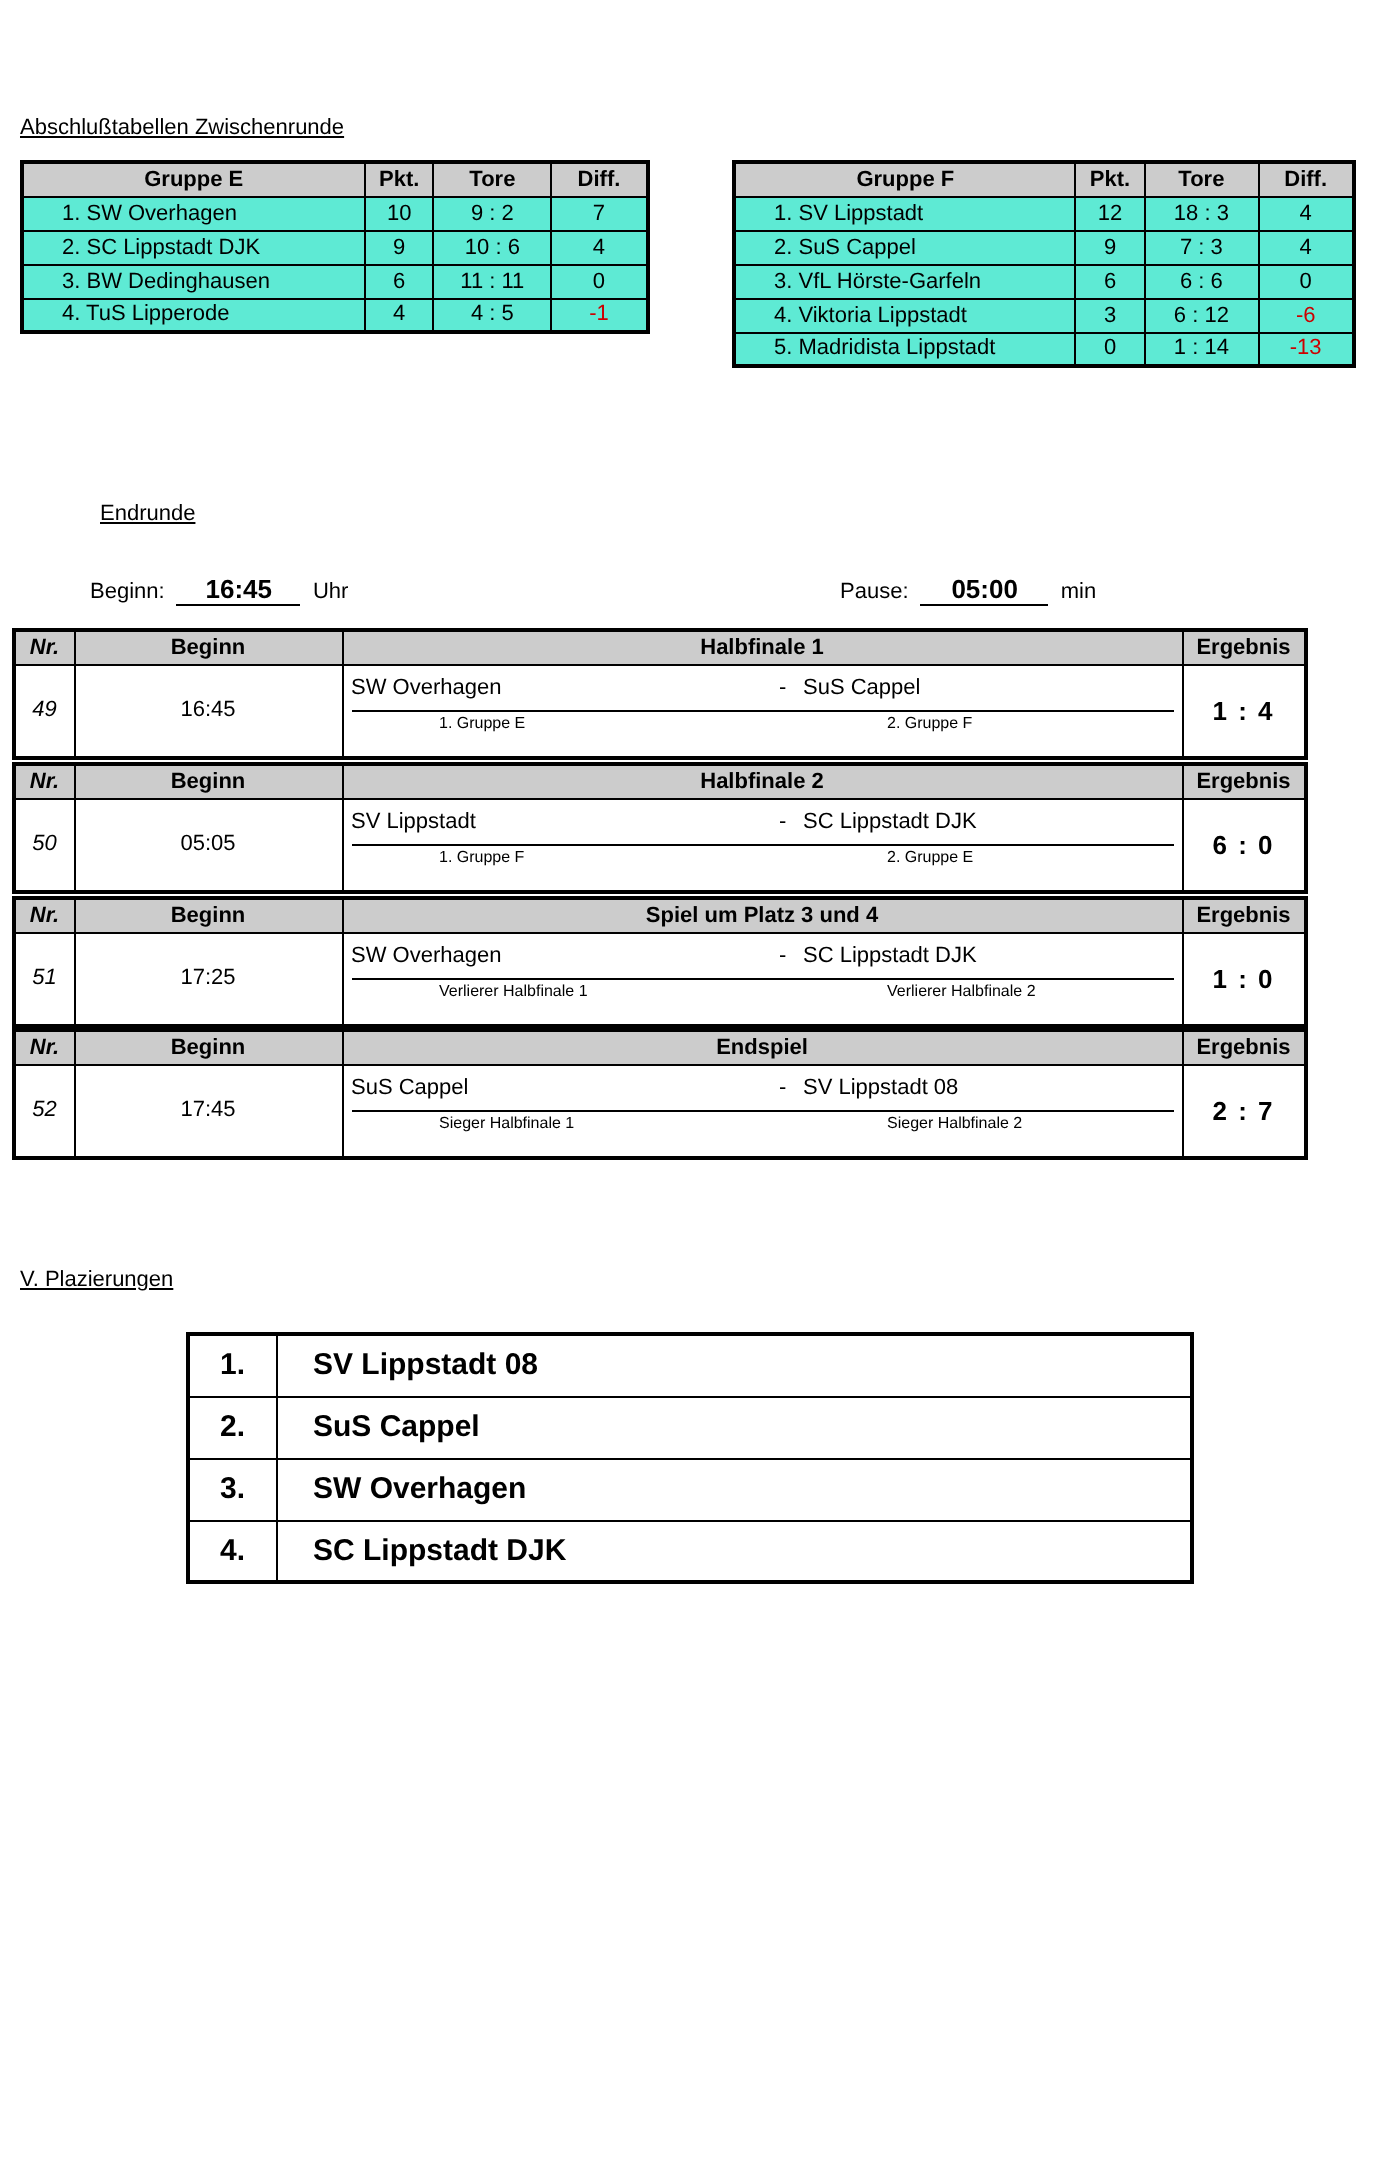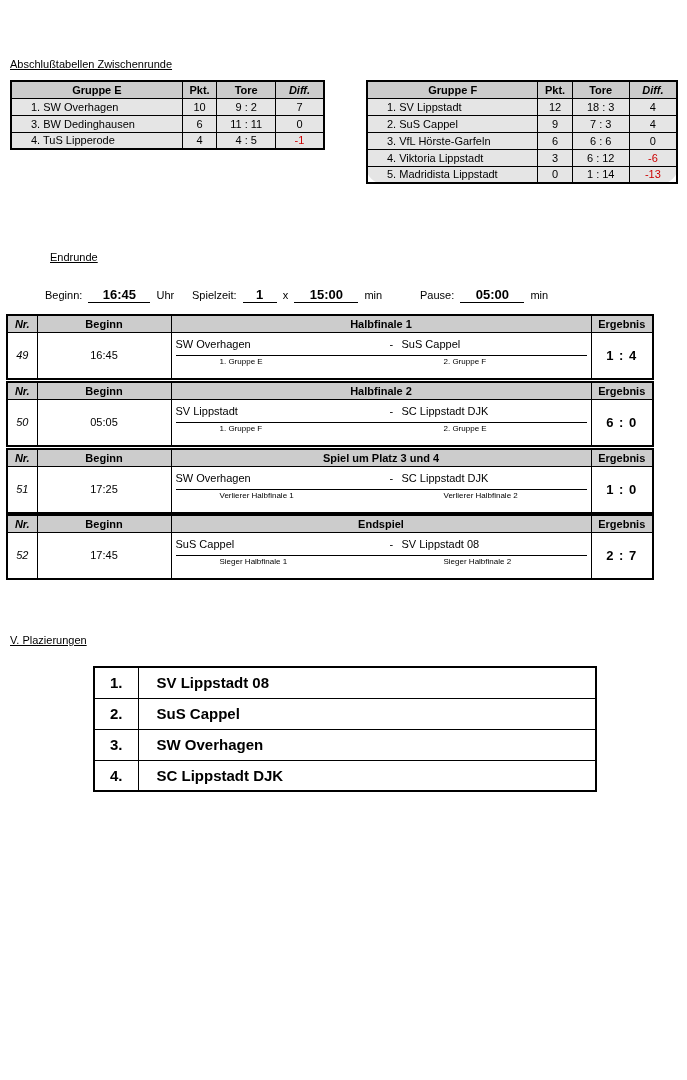--- a/index.html
+++ b/index.html
@@ -31,21 +31,21 @@
   }
   #title-abschluss { left: 10px; top: 58px; }
   #title-endrunde  { left: 10px; top: 251px; padding-left: 40px; }
   #title-plazierungen { left: 10px; top: 634px; }
 
   
   .group-table {
     position: absolute;
     border-collapse: collapse;
     border: 2px solid #000;
-    background: #e5e5e5;
+    background: #5eead4;
     font-size: 11px;
   }
   .group-table td, .group-table th {
     border: 1px solid #000;
     padding: 1px 3px;
     height: 17px;
     box-sizing: border-box;
     font-weight: normal;
   }
   .group-table .hdr {
@@ -62,27 +62,27 @@
   .group-table .num { text-align: center; }
   .group-table .goals {
     text-align: center;
     white-space: nowrap;
     letter-spacing: 0px;
   }
   .group-table .diff { text-align: center; }
   .neg { color: #cc0000; }
 
   #table-e { left: 10px; top: 80px; width: 315px; }
-  #table-f { left: 366px; top: 80px; width: 312px; border-radius: 18px; }
+  #table-f { left: 366px; top: 80px; width: 312px; }
 
   
   .cw-team { width: 179px; }
   .cw-pkt  { width: 36px; }
   .cw-tore { width: 62px; }
-  .cw-diff { width: 52px; font-style: italic; }
+  .cw-diff { width: 52px; }
 
   
   .settings {
     position: absolute;
     left: 10px;
     top: 285px;
     width: 660px;
     height: 22px;
     font-size: 11px;
   }
@@ -236,20 +236,26 @@
       <th class="hdr cw-tore">Tore</th>
       <th class="hdr cw-diff">Diff.</th>
     </tr>
     <tr>
       <td class="team">1.  SW Overhagen</td>
       <td class="num">10</td>
       <td class="goals">9  :   2</td>
       <td class="diff">7</td>
     </tr>
     <tr>
+      <td class="team">2.  SC Lippstadt DJK</td>
+      <td class="num">9</td>
+      <td class="goals">10  :   6</td>
+      <td class="diff">4</td>
+    </tr>
+    <tr>
       <td class="team">3.  BW Dedinghausen</td>
       <td class="num">6</td>
       <td class="goals">11  :  11</td>
       <td class="diff">0</td>
     </tr>
     <tr>
       <td class="team">4.  TuS Lipperode</td>
       <td class="num">4</td>
       <td class="goals">4  :   5</td>
       <td class="diff neg">-1</td>
@@ -298,27 +304,20 @@
   </tbody>
     </table>
 
   <div class="section-title" id="title-endrunde">Endrunde</div>
 
   <div class="settings">
     <span class="item" style="left:35px; top:2px;">
       <span class="lbl">Beginn:</span>
       <span class="val" style="width:50px;">16:45</span>
       <span class="lbl">Uhr</span>
-    </span>
-    <span class="item" style="left:182px; top:2px;">
-      <span class="lbl">Spielzeit:</span>
-      <span class="val" style="width:22px;">1</span>
-      <span class="lbl">x</span>
-      <span class="val" style="width:52px;">15:00</span>
-      <span class="lbl">min</span>
     </span>
     <span class="item" style="left:410px; top:2px;">
       <span class="lbl">Pause:</span>
       <span class="val" style="width:52px;">05:00</span>
       <span class="lbl">min</span>
     </span>
   </div>
 
   <table class="match" id="m1">
     <tbody>

